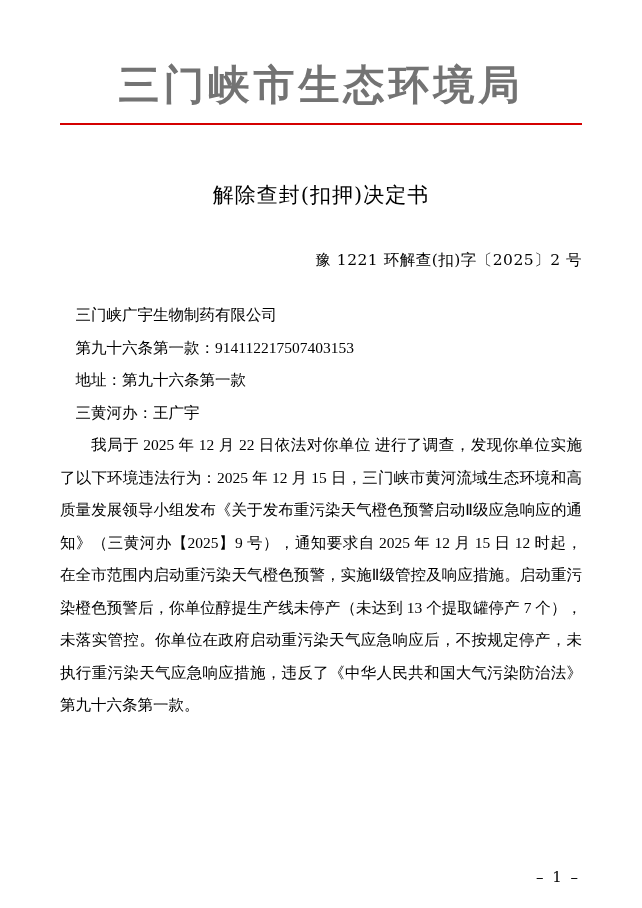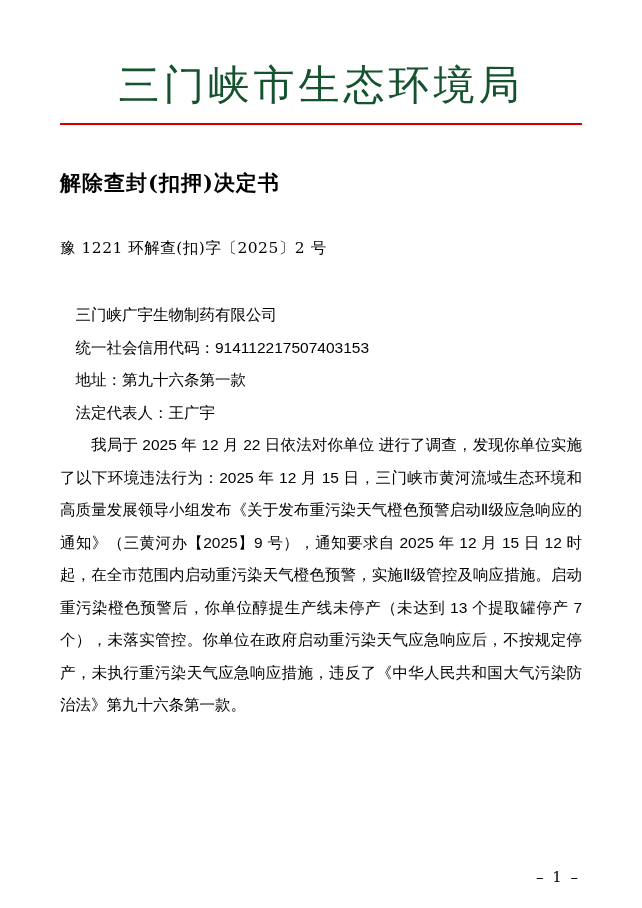--- a/index.html
+++ b/index.html
@@ -20,51 +20,51 @@
     height: 908px;
     box-sizing: border-box;
     padding: 0 60px;
   }
   .masthead {
     text-align: center;
     padding-top: 62px;
   }
   .masthead-title {
     font-family: "DejaVu Serif", "Liberation Serif", serif;
-    color: #14532d;
+    color: #737373;
     font-size: 41px;
-    font-weight: normal;
+    font-weight: bold;
     letter-spacing: 4px;
     line-height: 1.15;
     white-space: nowrap;
   }
   .masthead-rule {
     margin: 14px 0 0 0;
     height: 0;
     border: 0;
     border-top: 2.5px solid #d40000;
   }
   .doc-title {
-    text-align: left;
+    text-align: center;
     font-family: "DejaVu Serif", "Liberation Serif", serif;
-    font-weight: bold;
+    font-weight: normal;
     font-size: 21px;
     letter-spacing: 1px;
-    margin-top: 44px;
+    margin-top: 56px;
   }
   .doc-number {
-    text-align: left;
+    text-align: right;
     font-family: "DejaVu Serif", "Liberation Serif", serif;
     font-size: 15.5px;
     letter-spacing: 0.5px;
     margin-top: 41px;
   }
   .body-block {
-    margin-top: 40px;
-    font-family: Liberation Sans, sans-serif;
+    margin-top: 28px;
+    font-family: Liberation Serif, serif;
     font-size: 15.5px;
     line-height: 32.5px;
     text-align: justify;
     text-justify: inter-ideograph;
   }
   .body-block p {
     margin: 0;
   }
   .indent-1 {
     text-indent: 1em;
@@ -93,21 +93,21 @@
     <div class="masthead-title">三门峡市生态环境局</div>
     <hr class="masthead-rule">
   </div>
 
   <div class="doc-title">解除查封(扣押)决定书</div>
 
   <div class="doc-number">豫 1221 环解查(扣)字〔2025〕2 号</div>
 
   <div class="body-block">
     <p class="indent-1">三门峡广宇生物制药有限公司</p>
-    <p class="indent-1">统一社会信用代码：914112217507403153</p>
+    <p class="indent-1">第九十六条第一款：914112217507403153</p>
     <p class="indent-1">地址：第九十六条第一款</p>
-    <p class="indent-1">法定代表人：王广宇</p>
+    <p class="indent-1">三黄河办：王广宇</p>
     <p class="indent-2">我局于 2025 年 12 月 22 日依法对你单位 进行了调查，发现你单位实施了以下环境违法行为：2025 年 12 月 15 日，三门峡市黄河流域生态环境和高质量发展领导小组发布《关于发布重污染天气橙色预警启动Ⅱ级应急响应的通知》（三黄河办【2025】9 号），通知要求自 2025 年 12 月 15 日 12 时起，在全市范围内启动重污染天气橙色预警，实施Ⅱ级管控及响应措施。启动重污染橙色预警后，你单位醇提生产线未停产（未达到 13 个提取罐停产 7 个），未落实管控。你单位在政府启动重污染天气应急响应后，不按规定停产，未执行重污染天气应急响应措施，违反了《中华人民共和国大气污染防治法》第九十六条第一款。</p>
   </div>
 
   <div class="footer">– 1 –</div>
 
 </div>
 
 </body></html>

